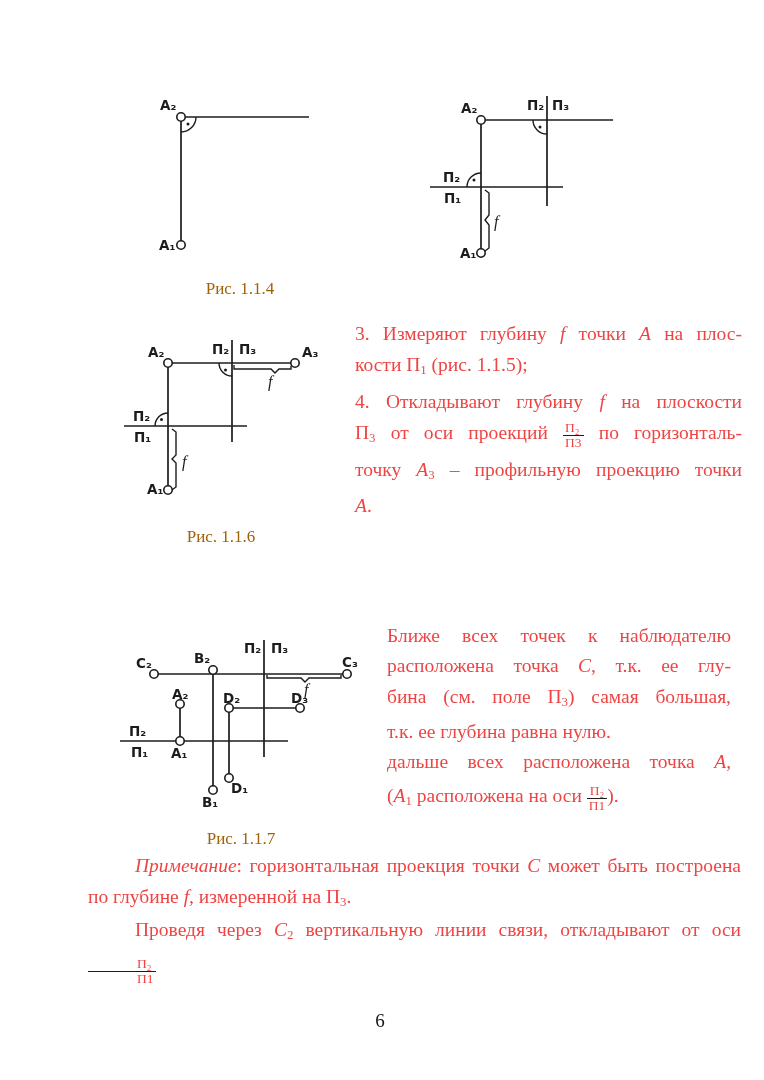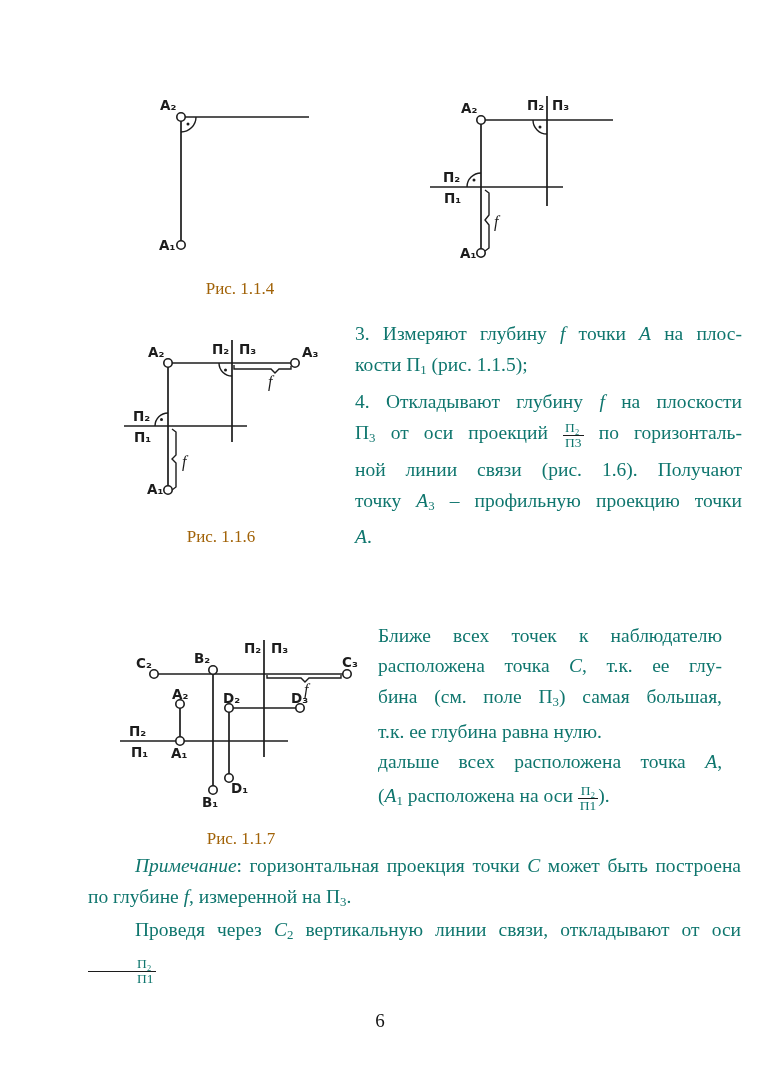--- a/index.html
+++ b/index.html
@@ -7,21 +7,21 @@
         font-family:"Liberation Serif","DejaVu Serif",serif;color:#151515;}
   svg{position:absolute;}
   svg line, svg path, svg polyline{stroke:#1c1c1c;stroke-width:1.7;fill:none;}
   svg circle.pt{fill:#ffffff;stroke:#1c1c1c;stroke-width:1.6;}
   svg circle.dot{fill:#1c1c1c;stroke:none;}
   svg path.arc{stroke-width:1.4;}
   svg path.brk, svg polyline.brk{stroke-width:1.4;}
   svg text.lbl{font-family:"DejaVu Sans",sans-serif;font-weight:bold;font-size:13.5px;fill:#1c1c1c;}
   svg text.flbl{font-family:"Liberation Serif","DejaVu Serif",serif;font-style:italic;font-size:16px;fill:#1c1c1c;}
   .caption{position:absolute;font-size:17px;text-align:center;color:#a16207;}
-  .tblock{position:absolute;font-size:19.5px;color:#0f766e;}
+  .tblock{position:absolute;font-size:19.5px;color:#ef4444;}
   .ln{text-align:left;}
   .ln.j{text-align:justify;text-align-last:justify;}
   .ln.ind{text-indent:47px;}
   .it{font-style:italic;}
   .sb{font-size:0.66em;vertical-align:-0.22em;}
   .frac{display:inline-block;vertical-align:-0.62em;text-align:center;
         font-size:13.5px;line-height:1.08;font-style:normal;}
   .frac .fnum{display:block;border-bottom:1.3px solid #1c1c1c;padding:0 2px;}
   .frac .fden{display:block;padding:0 2px;}
   .pagenum{position:absolute;left:88px;top:1010px;width:584px;text-align:center;font-size:19px;color:#151515;}
@@ -62,21 +62,20 @@
     <text class="lbl" x="443" y="182">П₂</text>
     <text class="lbl" x="444" y="203">П₁</text>
     <text class="flbl" x="494" y="227">f</text>
   </svg>
 
   <div class="tblock" style="left:355px;top:318px;width:387px;line-height:31px;">
     <div class="ln j"><span>3. Измеряют глубину </span><span class="it">f</span><span> точки </span><span class="it">A</span><span> на плос-</span></div>
     <div class="ln"><span>кости П</span><span class="sb">1</span><span> (рис. 1.1.5);</span></div>
     <div class="ln j"><span>4. Откладывают глубину </span><span class="it">f</span><span> на плоскости</span></div>
     <div class="ln j"><span>П</span><span class="sb">3</span><span> от оси проекций </span><span class="frac"><span class="fnum">П₂</span><span class="fden">П3</span></span><span> по горизонталь-</span></div>
-    <div class="ln j"><span>ной линии связи (рис. 1.6). Получают</span></div>
     <div class="ln j"><span>точку </span><span class="it">A</span><span class="sb">3</span><span> – профильную проекцию точки</span></div>
     <div class="ln"><span class="it">A</span><span>.</span></div>
   </div>
 
   <svg style="left:108px;top:335px;" width="225" height="170" viewBox="108 335 225 170">
     <line x1="172" y1="363" x2="291" y2="363"></line>
     <line x1="232" y1="340" x2="232" y2="442"></line>
     <line x1="124" y1="426" x2="247" y2="426"></line>
     <line x1="168" y1="367" x2="168" y2="486"></line>
     <path class="arc" d="M 219 363 A 13 13 0 0 0 232 376"></path>
@@ -129,21 +128,21 @@
     <text class="lbl" x="231" y="793">D₁</text>
     <text class="lbl" x="202" y="807">B₁</text>
     <text class="lbl" x="244" y="653">П₂</text>
     <text class="lbl" x="271" y="653">П₃</text>
     <text class="lbl" x="129" y="736">П₂</text>
     <text class="lbl" x="131" y="757">П₁</text>
     <text class="flbl" x="304" y="695">f</text>
   </svg>
   <div class="caption" style="left:141px;top:829px;width:200px;">Рис. 1.1.7</div>
 
-  <div class="tblock" style="left:378px;top:621px;width:344px;line-height:30.4px;">
+  <div class="tblock" style="left:387px;top:621px;width:344px;line-height:30.4px;">
     <div class="ln j"><span>Ближе всех точек к наблюдателю</span></div>
     <div class="ln j"><span>расположена точка </span><span class="it">C</span><span>, т.к. ее глу-</span></div>
     <div class="ln j"><span>бина (см. поле П</span><span class="sb">3</span><span>) самая большая,</span></div>
     <div class="ln"><span>т.к. ее глубина равна нулю.</span></div>
     <div class="ln j"><span>дальше всех расположена точка </span><span class="it">A</span><span>,</span></div>
     <div class="ln" style="margin-top:3px;"><span>(</span><span class="it">A</span><span class="sb">1</span><span> расположена на оси </span><span class="frac"><span class="fnum">П₂</span><span class="fden">П1</span></span><span>).</span></div>
   </div>
 
   <div class="tblock" style="left:88px;top:851px;width:653px;line-height:30.5px;">
     <div class="ln j ind"><span class="it">Примечание</span><span>: горизонтальная проекция точки </span><span class="it">C</span><span> может быть построена</span></div>

